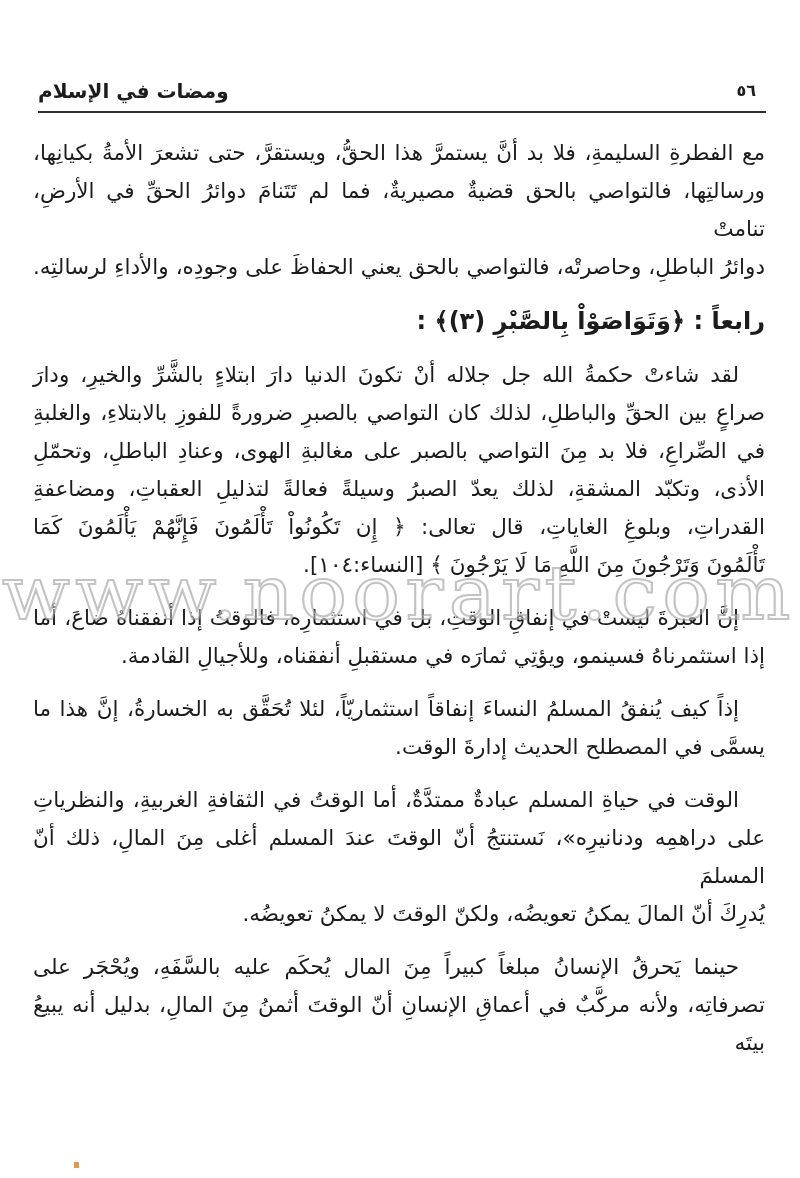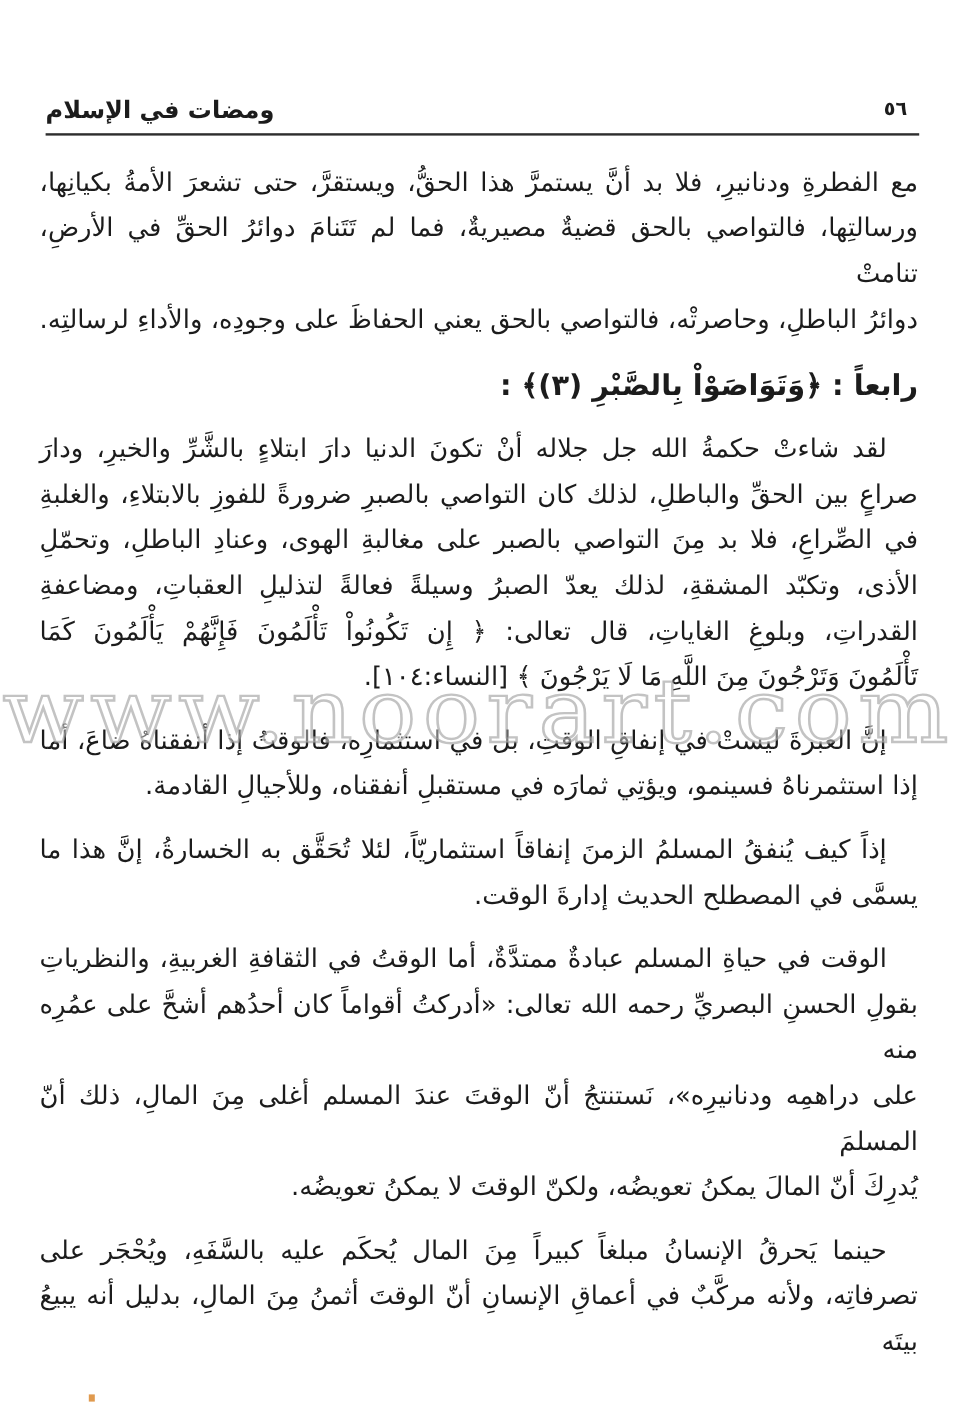--- a/index.html
+++ b/index.html
@@ -53,21 +53,21 @@
 
   <header class="hdr">
     <div class="hdr-title">ومضات في الإسلام</div>
     <div class="hdr-num">٥٦</div>
   </header>
   <div class="hdr-rule"></div>
 
   <main class="content">
 
     <div class="para">
-      <span class="ln just">مع الفطرةِ ودنانيرِ، فلا بد أنَّ يستمرَّ هذا الحقُّ، ويستقرَّ، حتى تشعرَ الأمةُ بكيانِها،</span>
+      <span class="ln just">مع الفطرةِ السليمةِ، فلا بد أنَّ يستمرَّ هذا الحقُّ، ويستقرَّ، حتى تشعرَ الأمةُ بكيانِها،</span>
       <span class="ln just">ورسالتِها، فالتواصي بالحق قضيةٌ مصيريةٌ، فما لم تَتَنامَ دوائرُ الحقِّ في الأرضِ، تنامتْ</span>
       <span class="ln just">دوائرُ الباطلِ، وحاصرتْه، فالتواصي بالحق يعني الحفاظَ على وجودِه، والأداءِ لرسالتِه.</span>
     </div>
 
     <h2 class="heading">رابعاً : ﴿وَتَوَاصَوْاْ بِالصَّبْرِ (٣)﴾ :</h2>
 
     <div class="para">
       <span class="ln just indent">لقد شاءتْ حكمةُ الله جل جلاله أنْ تكونَ الدنيا دارَ ابتلاءٍ بالشَّرِّ والخيرِ، ودارَ</span>
       <span class="ln just">صراعٍ بين الحقِّ والباطلِ، لذلك كان التواصي بالصبرِ ضرورةً للفوزِ بالابتلاءِ، والغلبةِ</span>
       <span class="ln just">في الصِّراعِ، فلا بد مِنَ التواصي بالصبر على مغالبةِ الهوى، وعنادِ الباطلِ، وتحمّلِ</span>
@@ -75,27 +75,26 @@
       <span class="ln just">القدراتِ، وبلوغِ الغاياتِ، قال تعالى: ﴿ إِن تَكُونُواْ تَأْلَمُونَ فَإِنَّهُمْ يَأْلَمُونَ كَمَا</span>
       <span class="ln">تَأْلَمُونَ وَتَرْجُونَ مِنَ اللَّهِ مَا لَا يَرْجُونَ ﴾ [النساء:١٠٤].</span>
     </div>
 
     <div class="para">
       <span class="ln just indent">إنَّ العبرةَ ليستْ في إنفاقِ الوقتِ، بل في استثمارِه، فالوقتُ إذا أنفقناهُ ضاعَ، أما</span>
       <span class="ln">إذا استثمرناهُ فسينمو، ويؤتِي ثمارَه في مستقبلِ أنفقناه، وللأجيالِ القادمة.</span>
     </div>
 
     <div class="para">
-      <span class="ln just indent">إذاً كيف يُنفقُ المسلمُ الزمنَ إنفاقاً استثماريّاً، لئلا تُحَقَّق به الخسارةُ، إنَّ هذا ما</span>
+      <span class="ln just indent">إذاً كيف يُنفقُ المسلمُ النساءَ إنفاقاً استثماريّاً، لئلا تُحَقَّق به الخسارةُ، إنَّ هذا ما</span>
       <span class="ln">يسمَّى في المصطلح الحديث إدارةَ الوقت.</span>
     </div>
 
     <div class="para">
       <span class="ln just indent">الوقت في حياةِ المسلم عبادةٌ ممتدَّةٌ، أما الوقتُ في الثقافةِ الغربيةِ، والنظرياتِ</span>
-      <span class="ln just">بقولِ الحسنِ البصريِّ رحمه الله تعالى: «أدركتُ أقواماً كان أحدُهم أشحَّ على عمُرِه منه</span>
       <span class="ln just">على دراهمِه ودنانيرِه»، نَستنتجُ أنّ الوقتَ عندَ المسلم أغلى مِنَ المالِ، ذلك أنّ المسلمَ</span>
       <span class="ln">يُدرِكَ أنّ المالَ يمكنُ تعويضُه، ولكنّ الوقتَ لا يمكنُ تعويضُه.</span>
     </div>
 
     <div class="para para-last-gap">
       <span class="ln just indent">حينما يَحرقُ الإنسانُ مبلغاً كبيراً مِنَ المال يُحكَم عليه بالسَّفَهِ، ويُحْجَر على</span>
       <span class="ln just">تصرفاتِه، ولأنه مركَّبٌ في أعماقِ الإنسانِ أنّ الوقتَ أثمنُ مِنَ المالِ، بدليل أنه يبيعُ بيتَه</span>
 
     </div>
 

